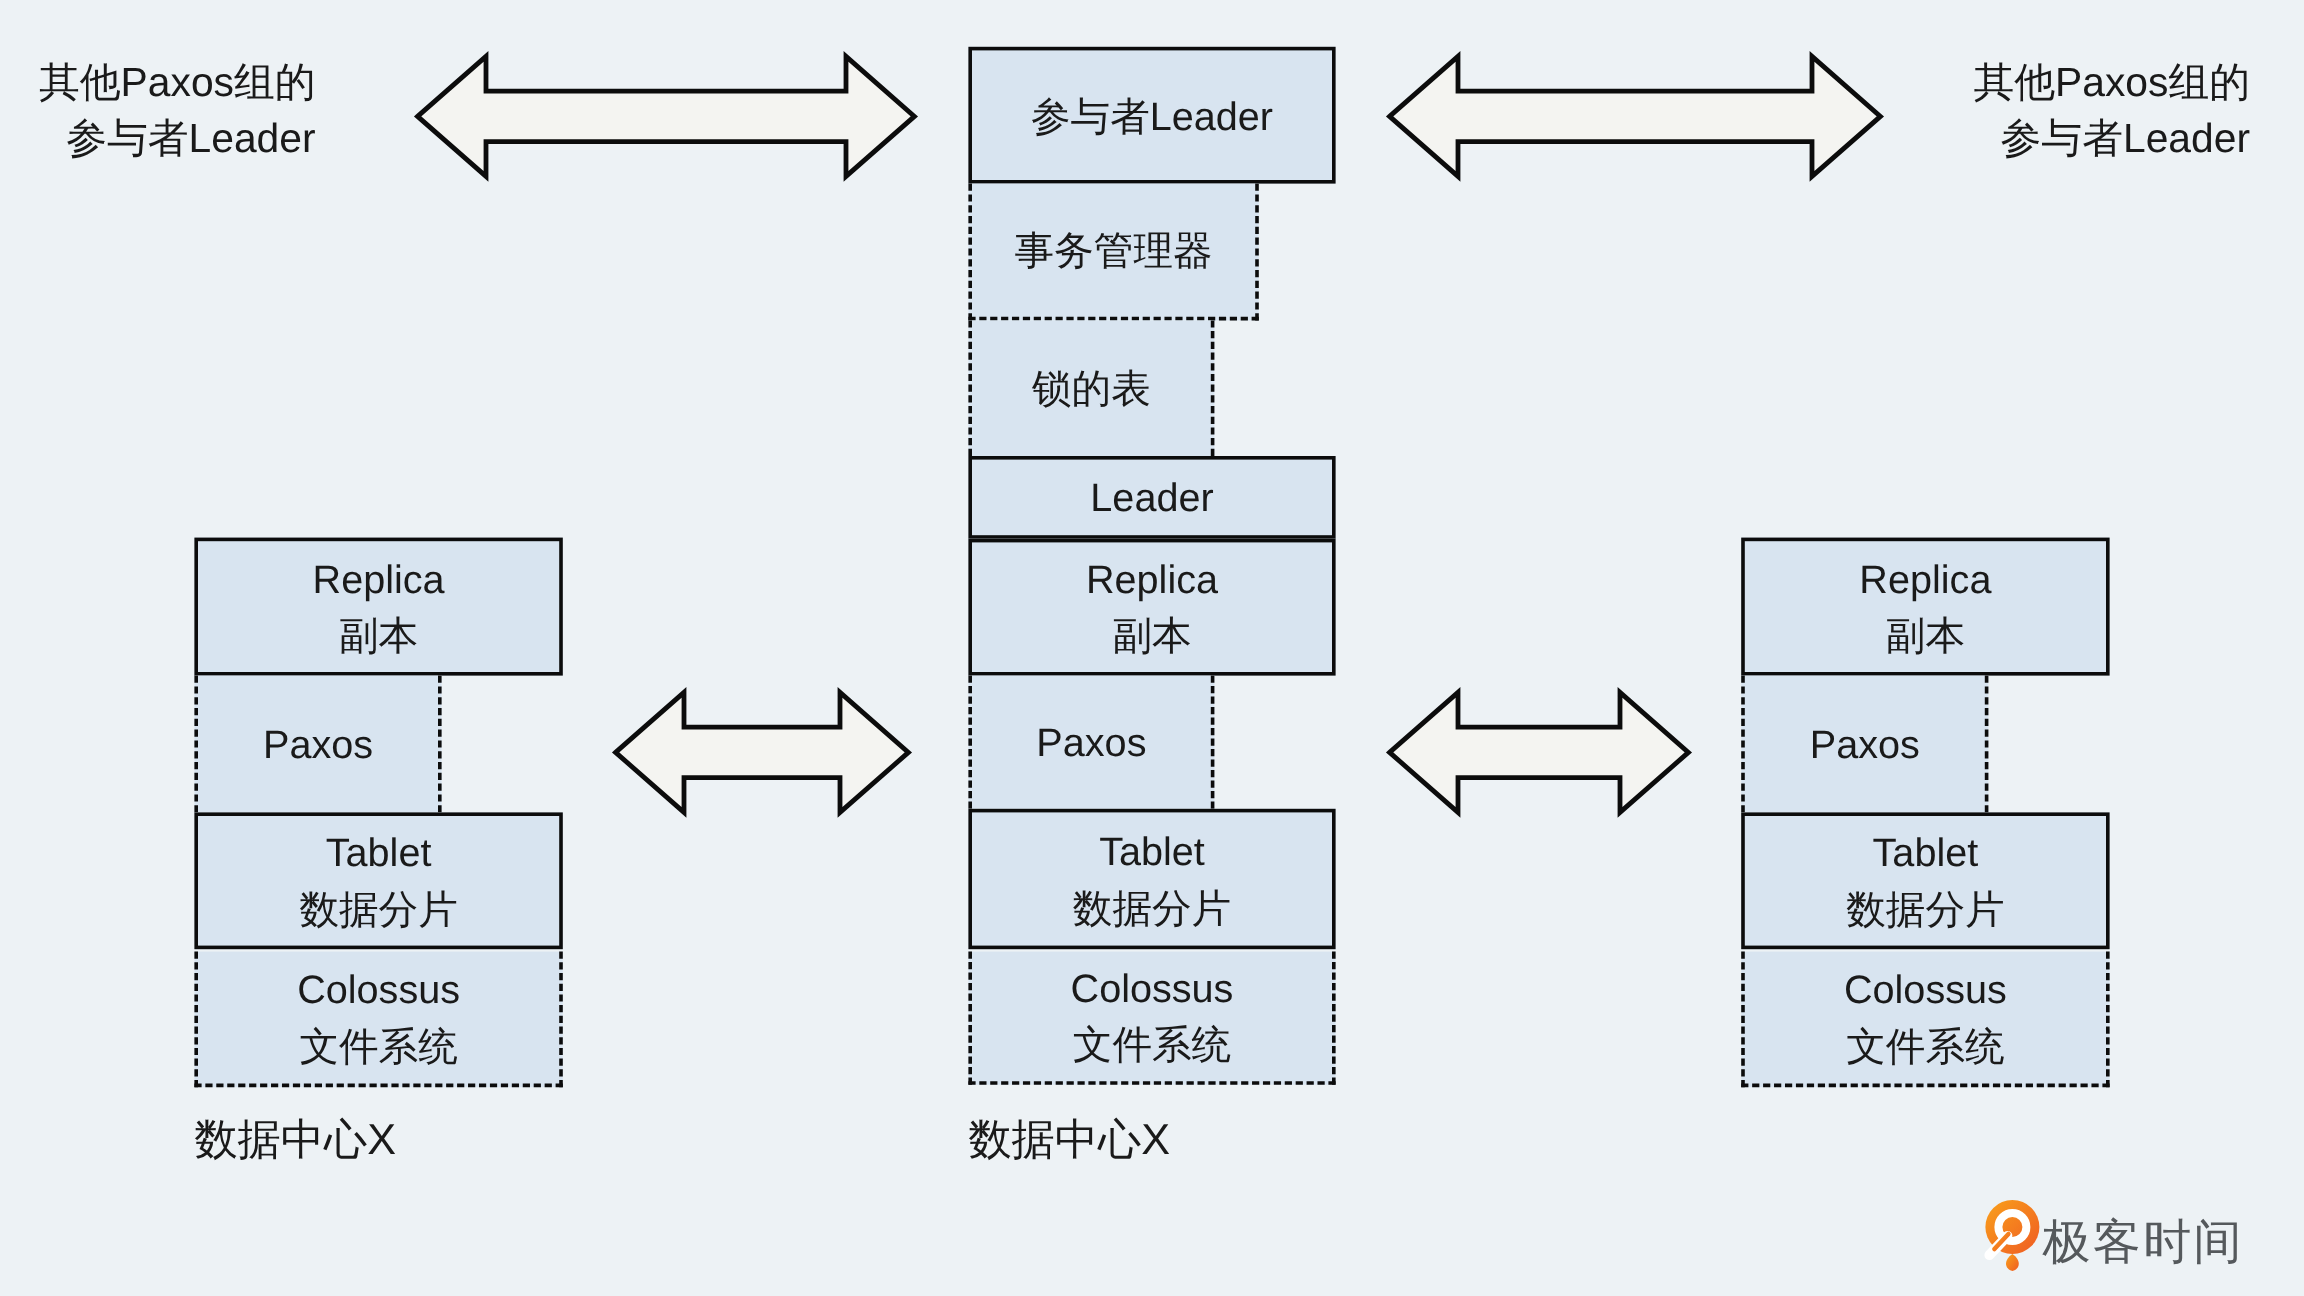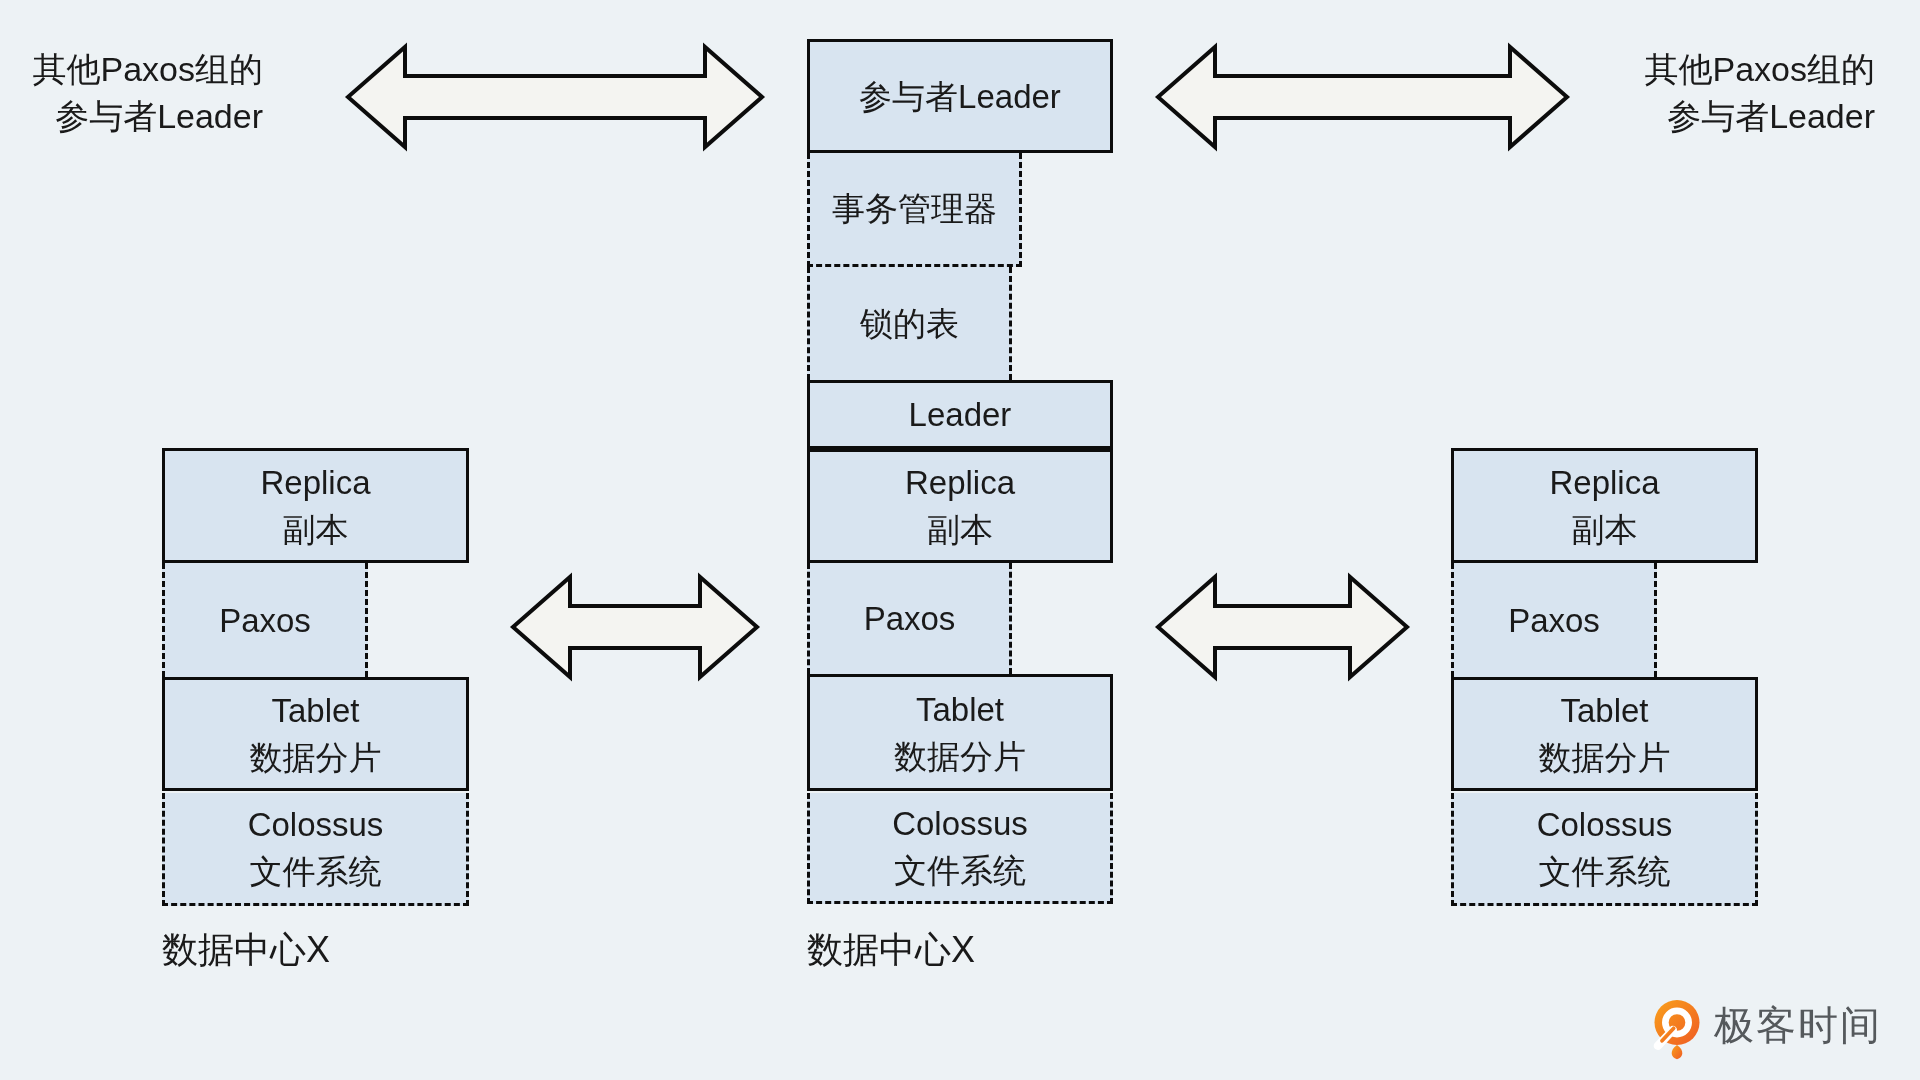--- a/index.html
+++ b/index.html
@@ -40,21 +40,21 @@
   }
   svg.arrow{position:absolute;overflow:visible;}
   svg.arrow polygon{
     fill:var(--arrow-fill);
     stroke:var(--border);
     stroke-width:4;
     stroke-linejoin:miter;
   }
   .logo{
     position:absolute;left:1652px;top:998px;
-    display:flex;align-items:flex-start;gap:12px;
+    display:flex;align-items:flex-end;
   }
   .logo-text{
     font-size:40px;letter-spacing:2px;color:var(--logo-text-color);
   }
 </style>
 </head>
 <body>
 
 <div class="canvas">
 
@@ -81,21 +81,21 @@
   </svg>
 
   <svg class="arrow" style="left:1158px;top:575px;" width="249" height="104" aria-hidden="true">
     <polygon points="0,52 57,2 57,31 192,31 192,2 249,52 192,102 192,73 57,73 57,102"></polygon>
   </svg>
 
   <div class="box" style="left:807px;top:39px;width:306px;height:114px;">
     <span>参与者Leader</span>
   </div>
 
-  <div class="box dash dash-b" style="left:807px;top:153px;width:215px;height:114px;">
+  <div class="box dash dash-b" style="left:807px;top:153px;width:242px;height:114px;">
     <span>事务管理器</span>
   </div>
 
   <div class="box" style="left:807px;top:380px;width:306px;height:69px;">
     <span>Leader</span>
   </div>
 
   <div class="box dash" style="left:807px;top:267px;width:205px;height:113px;">
     <span>锁的表</span>
   </div>

